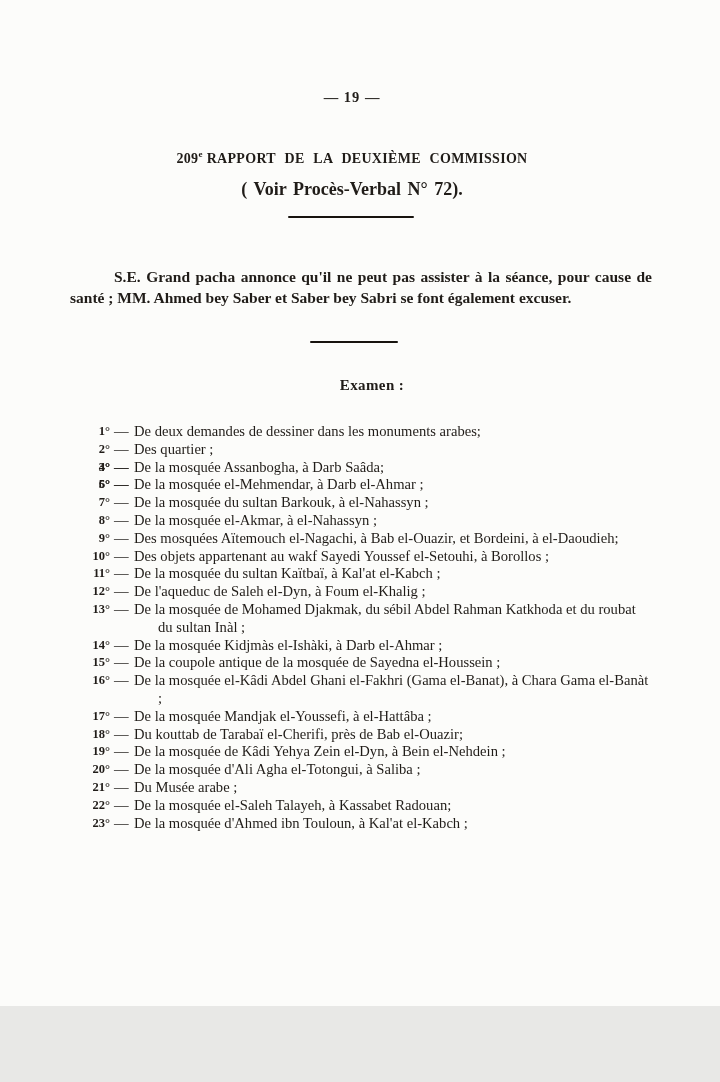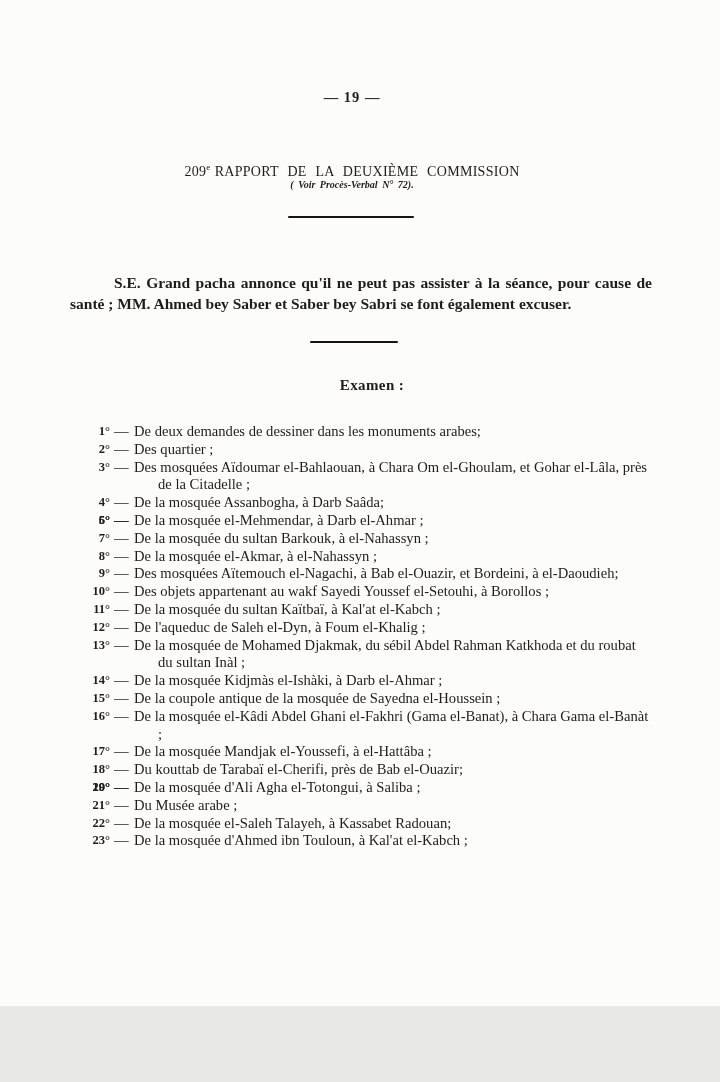--- a/index.html
+++ b/index.html
@@ -13,34 +13,34 @@
     overflow:hidden;
   }
   .centered{
     position:absolute;left:0;right:16px;text-align:center;
   }
   .page-number{
     top:89px;
     font-size:14.5px;font-weight:bold;letter-spacing:1px;
   }
   .report-title{
-    top:162px;
-    font-size:14px;font-weight:normal;letter-spacing:.3px;word-spacing:5px;
+    top:149px;
+    font-size:14px;font-weight:bold;letter-spacing:.3px;word-spacing:5px;
   }
   .report-title sup{font-size:9px;}
   .report-title .title-text{margin-left:4px;}
   .report-subtitle{
     top:179px;
-    font-size:10px;font-style:italic;font-weight:bold;word-spacing:2px;
+    font-size:18px;font-weight:bold;word-spacing:2px;
   }
   .rule{position:absolute;background:#17130e;height:2.4px;border-radius:1px;}
   .rule-1{top:216px;left:288px;width:126px;}
   .rule-2{top:341px;left:310px;width:88px;}
   .announcement{
-    position:absolute;top:256px;left:70px;width:582px;
+    position:absolute;top:250px;left:70px;width:582px;
     font-size:15.5px;line-height:21.5px;
     text-align:justify;text-indent:44px;
     font-weight:bold;
   }
   .section-heading{
     top:377px;
     font-size:15px;font-weight:bold;letter-spacing:.4px;margin-left:40px;
   }
   .examen-list{
     position:absolute;top:423px;left:0;right:70px;
@@ -77,36 +77,36 @@
 
   <p class="announcement">S.E. Grand pacha annonce qu'il ne peut pas assister à la séance, pour cause de santé ; MM. Ahmed bey Saber et Saber bey Sabri se font également excuser.</p>
 
   <div class="rule rule-2"></div>
 
   <div class="centered section-heading">Examen :</div>
 
   <div class="examen-list">
       <div class="item bold"><span class="num">1°</span><span class="dash">—</span><span class="txt">De deux demandes de dessiner dans les monuments arabes;</span></div>
       <div class="item"><span class="num">2°</span><span class="dash">—</span><span class="txt">Des quartier ;</span></div>
-      <div class="item"><span class="num">3°</span><span class="dash">—</span><span class="txt">Des mosquées Aïdoumar el-Bahlaouan, à Chara Om el-Ghoulam, et Gohar el-Lâla, près de la Citadelle ;</span></div>
+      <div class="item"><span class="num">3°</span><span class="dash">—</span></div>
       <div class="item bold"><span class="num">4°</span><span class="dash">—</span><span class="txt">De la mosquée Assanbogha, à Darb Saâda;</span></div>
       <div class="item bold"><span class="num">5°</span><span class="dash">—</span></div>
       <div class="item"><span class="num">6°</span><span class="dash">—</span><span class="txt">De la mosquée el-Mehmendar, à Darb el-Ahmar ;</span></div>
       <div class="item"><span class="num">7°</span><span class="dash">—</span><span class="txt">De la mosquée du sultan Barkouk, à el-Nahassyn ;</span></div>
       <div class="item bold"><span class="num">8°</span><span class="dash">—</span><span class="txt">De la mosquée el-Akmar, à el-Nahassyn ;</span></div>
       <div class="item bold"><span class="num">9°</span><span class="dash">—</span><span class="txt">Des mosquées Aïtemouch el-Nagachi, à Bab el-Ouazir, et Bordeini, à el-Daoudieh;</span></div>
       <div class="item"><span class="num">10°</span><span class="dash">—</span><span class="txt">Des objets appartenant au wakf Sayedi Youssef el-Setouhi, à Borollos ;</span></div>
       <div class="item"><span class="num">11°</span><span class="dash">—</span><span class="txt">De la mosquée du sultan Kaïtbaï, à Kal'at el-Kabch ;</span></div>
       <div class="item bold"><span class="num">12°</span><span class="dash">—</span><span class="txt">De l'aqueduc de Saleh el-Dyn, à Foum el-Khalig ;</span></div>
       <div class="item"><span class="num">13°</span><span class="dash">—</span><span class="txt">De la mosquée de Mohamed Djakmak, du sébil Abdel Rahman Katkhoda et du roubat du sultan Inàl ;</span></div>
       <div class="item bold"><span class="num">14°</span><span class="dash">—</span><span class="txt">De la mosquée Kidjmàs el-Ishàki, à Darb el-Ahmar ;</span></div>
       <div class="item bold"><span class="num">15°</span><span class="dash">—</span><span class="txt">De la coupole antique de la mosquée de Sayedna el-Houssein ;</span></div>
       <div class="item bold"><span class="num">16°</span><span class="dash">—</span><span class="txt">De la mosquée el-Kâdi Abdel Ghani el-Fakhri (Gama el-Banat), à Chara Gama el-Banàt ;</span></div>
       <div class="item"><span class="num">17°</span><span class="dash">—</span><span class="txt">De la mosquée Mandjak el-Youssefi, à el-Hattâba ;</span></div>
       <div class="item bold"><span class="num">18°</span><span class="dash">—</span><span class="txt">Du kouttab de Tarabaï el-Cherifi, près de Bab el-Ouazir;</span></div>
-      <div class="item bold"><span class="num">19°</span><span class="dash">—</span></div>
+      <div class="item bold"><span class="num">19°</span><span class="dash">—</span><span class="txt">De la mosquée de Kâdi Yehya Zein el-Dyn, à Bein el-Nehdein ;</span></div>
       <div class="item"><span class="num">20°</span><span class="dash">—</span><span class="txt">De la mosquée d'Ali Agha el-Totongui, à Saliba ;</span></div>
       <div class="item"><span class="num">21°</span><span class="dash">—</span><span class="txt">Du Musée arabe ;</span></div>
       <div class="item bold"><span class="num">22°</span><span class="dash">—</span><span class="txt">De la mosquée el-Saleh Talayeh, à Kassabet Radouan;</span></div>
       <div class="item bold"><span class="num">23°</span><span class="dash">—</span><span class="txt">De la mosquée d'Ahmed ibn Touloun, à Kal'at el-Kabch ;</span></div>
     </div>
 
 </div>
 
 </body></html>

